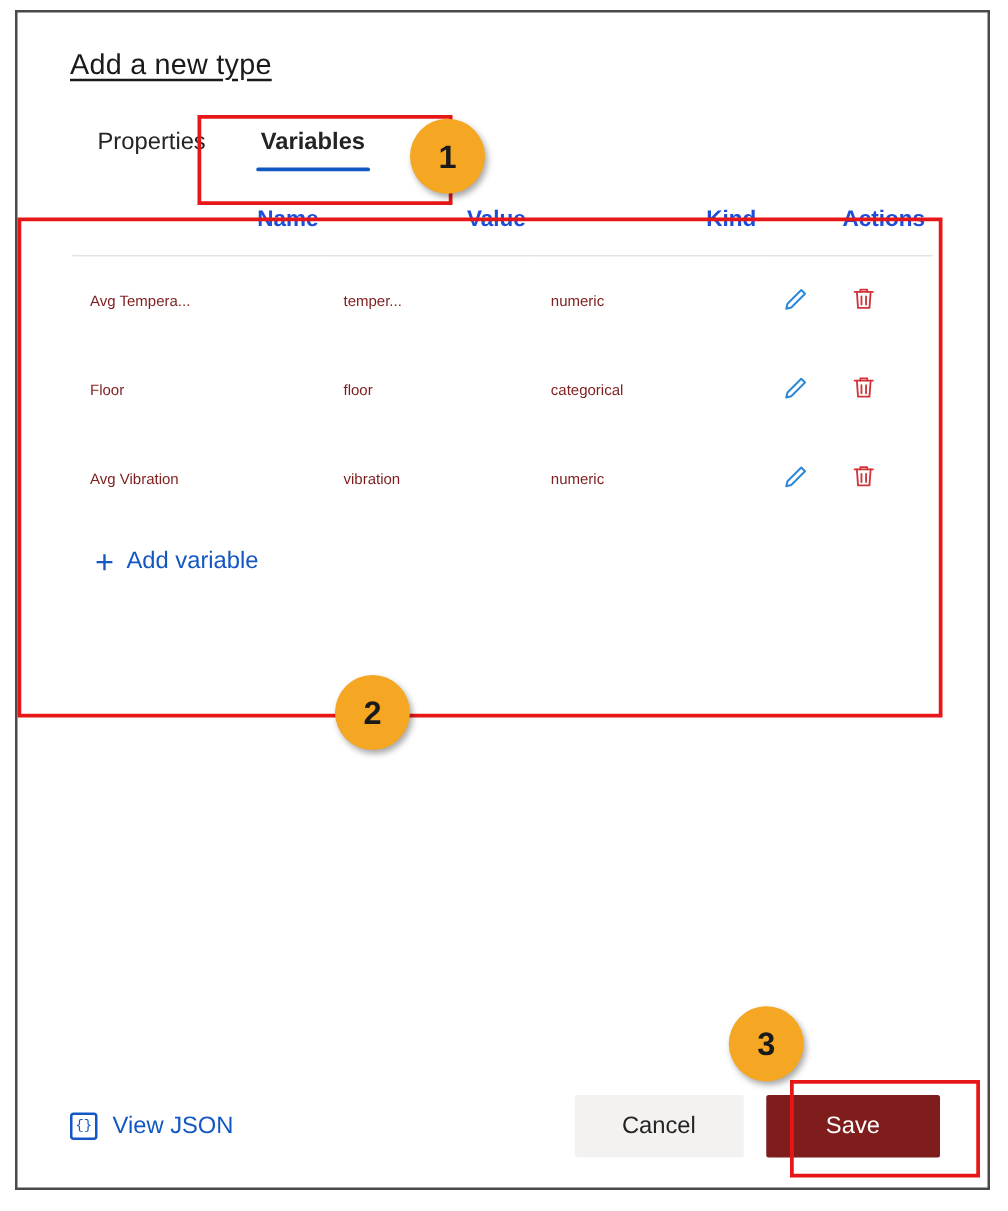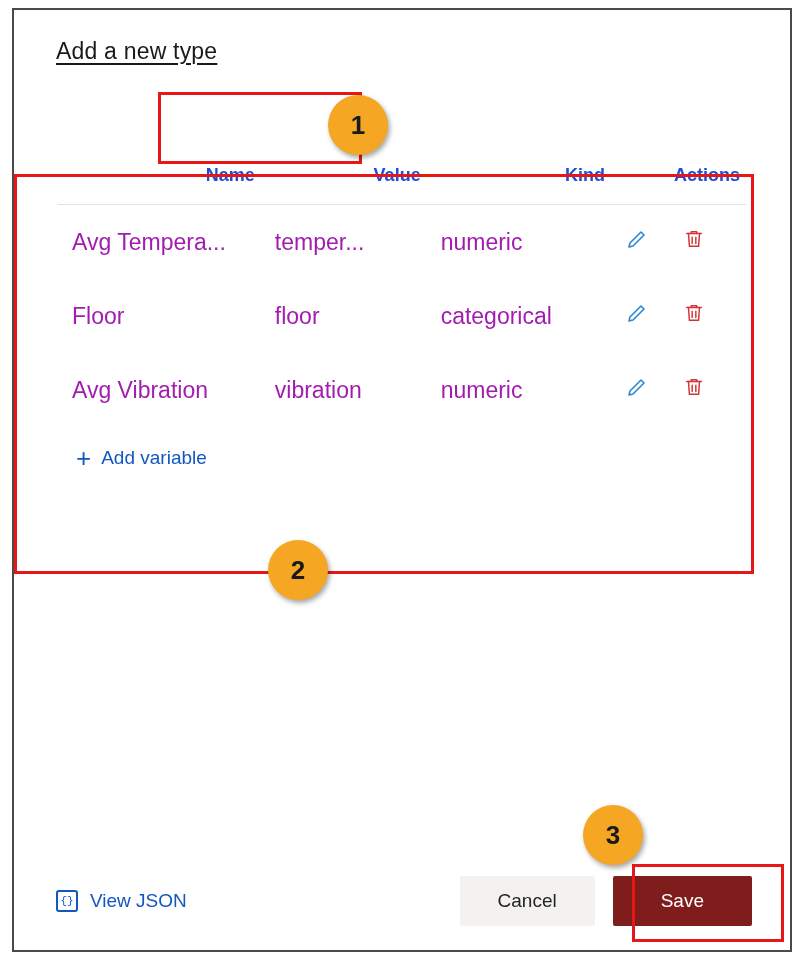--- a/index.html
+++ b/index.html
@@ -84,22 +84,22 @@
   }
   table.vars th {
     text-align: right;
     font-size: 18px;
     font-weight: 700;
     color: #1d4ed8;
     padding: 10px 6px 18px 14px;
     border-bottom: 1px solid #e2e2e2;
   }
   table.vars td {
-    font-size: 23px;
-    color: #a21caf;
+    font-size: 12px;
+    color: #7f1d1d;
     padding: 22px 6px 22px 14px;
     vertical-align: middle;
     font-weight: 400;
   }
   .col-name   { width: 30%; }
   .col-value  { width: 24%; }
   .col-kind   { width: 27%; }
   .col-actions{ width: 19%; }
 
   .actions-cell {
@@ -225,20 +225,26 @@
 </style>
 </head>
 <body>
 
 <div class="panel">
   <div class="panel-inner">
 
     <div class="dialog-title">Add a new type</div>
 
     <div class="tabs">
+      <div class="tab">
+        <span>Properties</span>
+      </div>
+      <div class="tab active">
+        <span>Variables</span>
+      </div>
     </div>
 
     <div class="table-area">
       <table class="vars">
         <thead>
           <tr>
             <th class="col-name">Name</th>
             <th class="col-value">Value</th>
             <th class="col-kind">Kind</th>
             <th class="col-actions">Actions</th>

